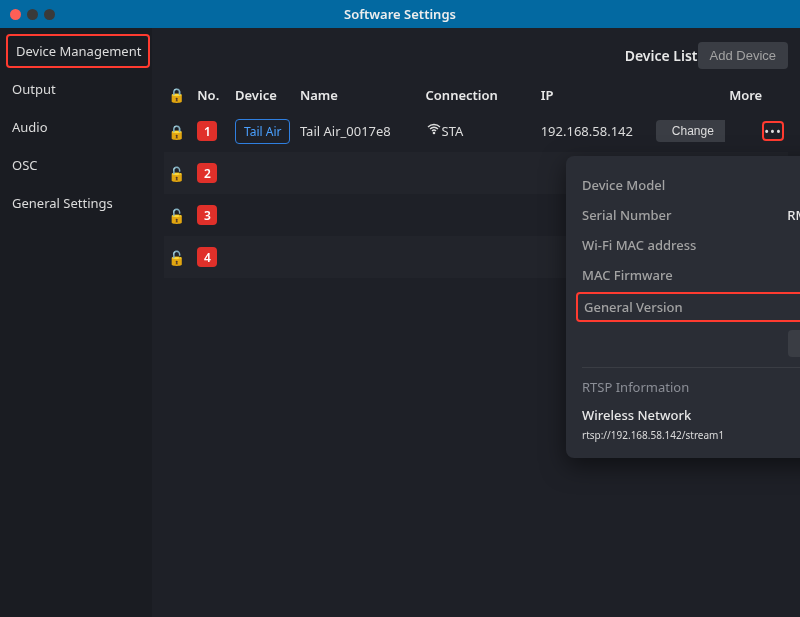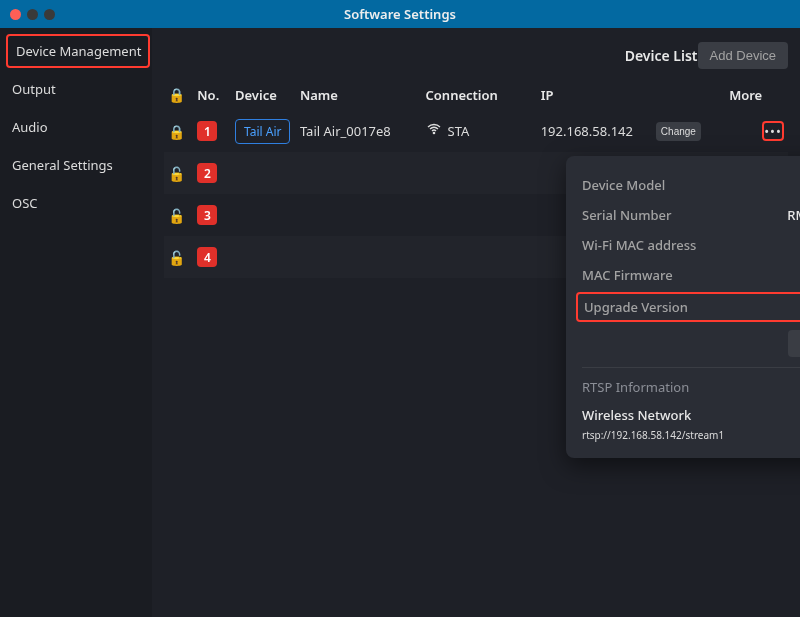--- a/index.html
+++ b/index.html
@@ -72,25 +72,25 @@
   .num-badge {
     display: inline-flex; align-items: center; justify-content: center;
     width: 20px; height: 20px; background: #e0302a; color: #fff;
     font-size: 12px; font-weight: 600; border-radius: 4px;
   }
   .dev-badge {
     display: inline-flex; align-items: center; justify-content: center;
     padding: 3px 8px; border: 1px solid #2f7fe0; color: #4aa0ff;
     font-size: 12px; border-radius: 4px;
   }
-  .conn { display: inline-flex; align-items: center; gap: 6px; }
+  .conn { display: inline-flex; align-items: center; }
   .wifi-icon svg { width: 16px; height: 16px; }
   .change-btn {
     background: #3a3d44; color: #ddd; border: none;
-    padding: 4px 5px; border-radius: 4px; font-size: 10px; cursor: pointer;
+    padding: 4px 16px; border-radius: 4px; font-size: 12px; cursor: pointer;
   }
   .more-cell { text-align: right; padding-right: 8px; position: relative; }
   .more-btn {
     display: inline-flex; align-items: center; justify-content: center;
     width: 22px; height: 20px; border: 2px solid #ff3b30; border-radius: 4px;
     cursor: pointer; background: transparent;
   }
   .more-btn span { color: #ddd; font-size: 13px; line-height: 1; letter-spacing: 1px; }
   
   .popover {
@@ -145,24 +145,24 @@
       <div class="sidebar-item active">
         <span>Device Management</span>
       </div>
       <div class="sidebar-item">
         <span>Output</span>
       </div>
       <div class="sidebar-item">
         <span>Audio</span>
       </div>
       <div class="sidebar-item">
+        <span>OSC</span>
+      </div>
+      <div class="sidebar-item">
         <span>General Settings</span>
-      </div>
-      <div class="sidebar-item">
-        <span>OSC</span>
       </div>
     </div>
 
     <div class="main">
 
       <div class="list-header">
         <div class="list-title">Device List</div>
         <button class="add-btn">Add Device</button>
       </div>
 
@@ -264,21 +264,21 @@
         </div>
         <div class="pop-row">
           <span class="k">Wi-Fi MAC address</span>
 
         </div>
         <div class="pop-row">
           <span class="k">MAC Firmware</span>
 
         </div>
         <div class="pop-row fw-row">
-          <span class="k">Upgrade Version</span>
+          <span class="k">General Version</span>
 
         </div>
         <div class="pop-actions">
           <button class="manual-btn">Manual Upgrade</button>
         </div>
         <hr class="pop-sep">
         <div class="pop-sub">RTSP Information</div>
         <div class="pop-net-title">Wireless Network</div>
         <div class="pop-net-row">
           <span class="url">rtsp://192.168.58.142/stream1</span>

